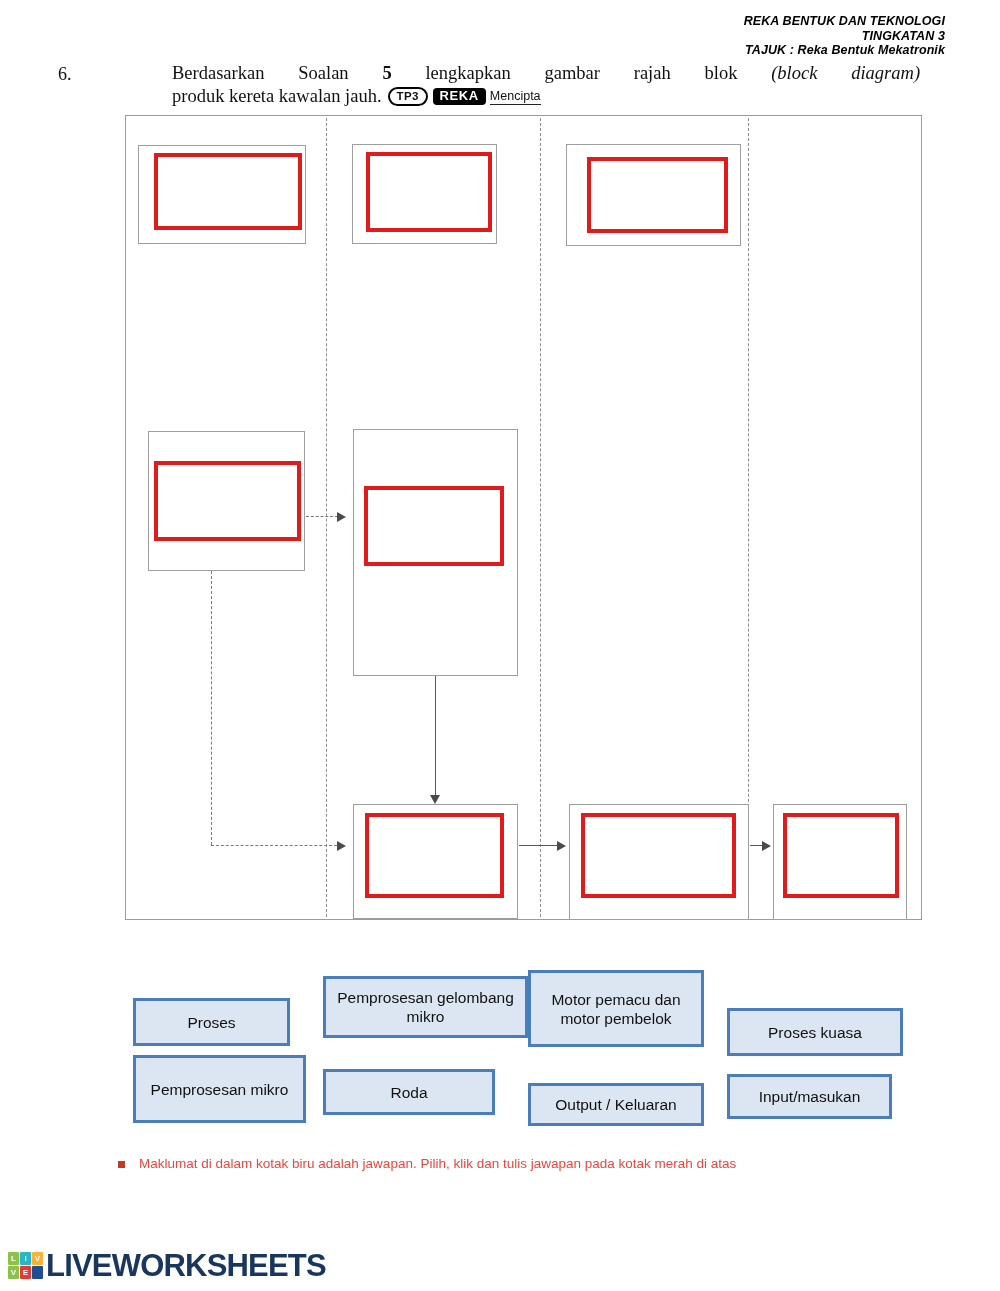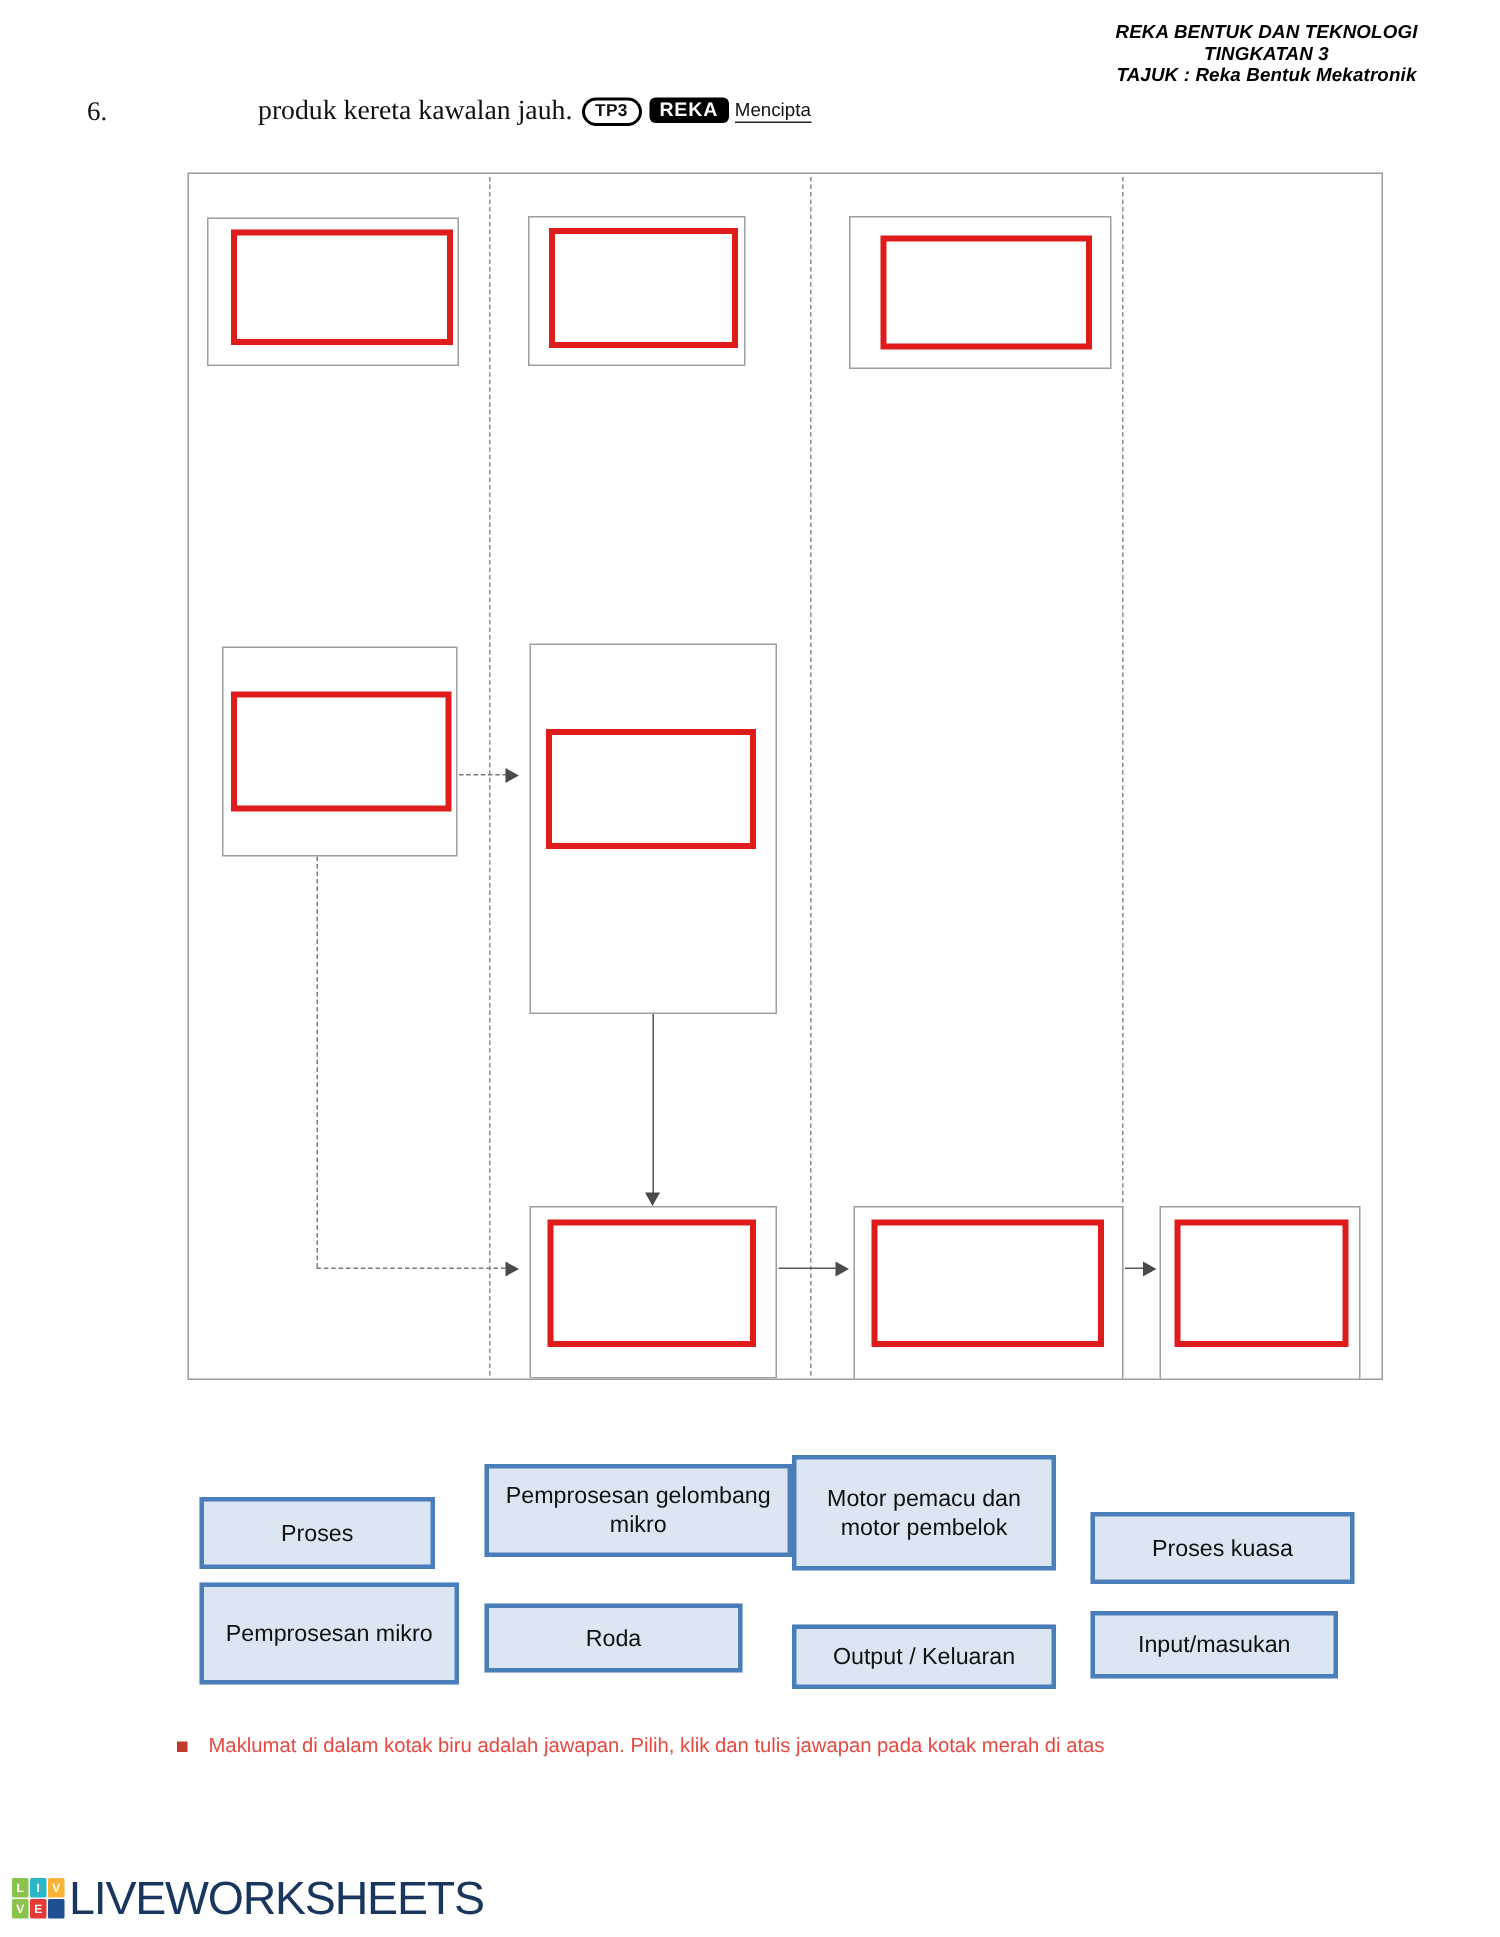--- a/index.html
+++ b/index.html
@@ -15,21 +15,21 @@
     font-family: "Liberation Sans", sans-serif;
     color: #1a1a1a;
     overflow: hidden;
   }
 
   
   .header-block {
     position: absolute;
     top: 14px;
     right: 55px;
-    text-align: center;
+    text-align: right;
     font-family: "Liberation Sans", sans-serif;
     font-weight: bold;
     font-style: italic;
     font-size: 12.5px;
     line-height: 14.5px;
     color: #000;
     letter-spacing: 0.1px;
   }
 
   
@@ -243,38 +243,48 @@
     border-radius: 1px;
   }
   .t-l  { background: #8bc34a; }
   .t-i  { background: #29b6c6; }
   .t-v  { background: #f9b233; }
   .t-v2 { background: #8bc34a; }
   .t-e  { background: #e53935; }
   .t-l2 { background: #1d4f91; color:#1d4f91; }
   .logo-text {
     font-family: "Liberation Sans", sans-serif;
-    font-weight: normal;
+    font-weight: bold;
     font-size: 31px;
     letter-spacing: -0.8px;
     color: #18365e;
     line-height: 31px;
   }
 </style>
 </head>
 <body>
 
 <div class="header-block">
   <div>REKA BENTUK DAN TEKNOLOGI</div>
   <div>TINGKATAN 3</div>
   <div>TAJUK : Reka Bentuk Mekatronik</div>
 </div>
 
 <div class="q-number">6.</div>
 <div class="q-text">
+  <span class="q-line q-line1">
+    <span>Berdasarkan</span>
+    <span>Soalan</span>
+    <span class="q-bold">5</span>
+    <span>lengkapkan</span>
+    <span>gambar</span>
+    <span>rajah</span>
+    <span>blok</span>
+    <span class="q-ital">(block diagram)</span>
+  </span>
   <span class="q-line">
     <span>produk kereta kawalan jauh.</span><span class="badge-tp3">TP3</span><span class="badge-kbat">REKA</span><span class="badge-mencipta">Mencipta</span>
   </span>
 </div>
 
 <div class="diagram">
 
   <div class="lane" style="left:200px;"></div>
   <div class="lane" style="left:414px;"></div>
   <div class="lane" style="left:622px;"></div>

